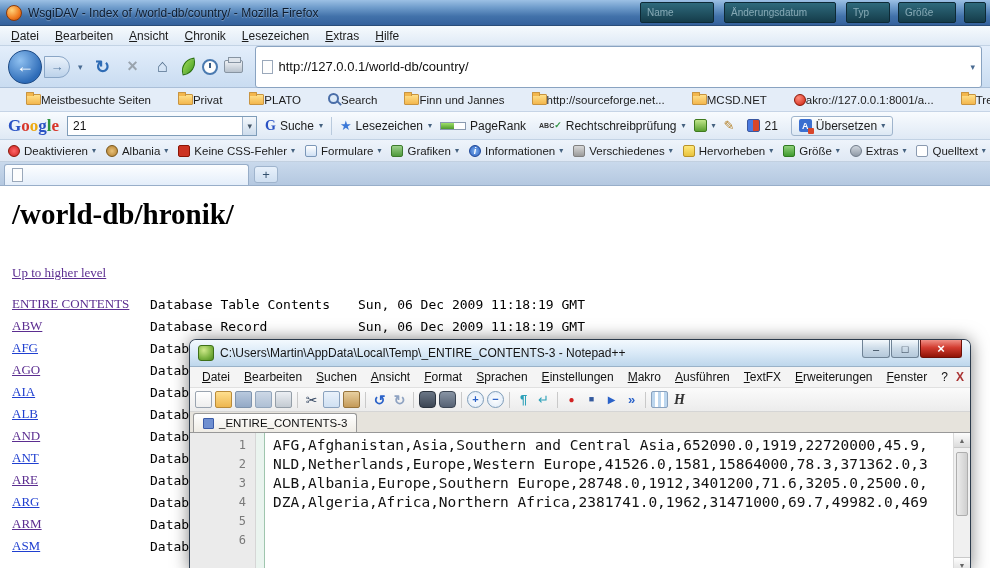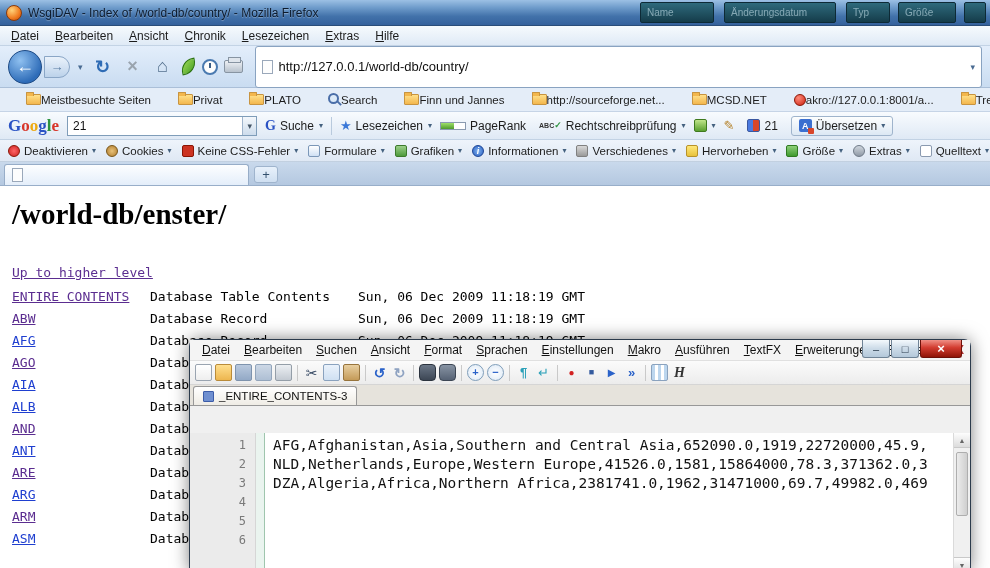--- a/index.html
+++ b/index.html
@@ -120,25 +120,25 @@
     border-radius:3px 3px 0 0;display:flex;align-items:center;gap:5px;padding:0 7px;font-size:11.5px;color:#1c1c1c;white-space:nowrap;overflow:hidden;}
   .newtab{width:24px;height:17px;margin:0 0 2px 5px;background:linear-gradient(#e8f1fb,#cfdff1);
     border:1px solid #9fb4cd;border-radius:3px;display:flex;align-items:center;justify-content:center;
     font-size:13px;color:#33506e;}
 
   
   .page{position:absolute;top:186px;left:0;width:990px;height:382px;background:#fff;overflow:hidden;}
   .pagehead{margin:12px 0 0 12px;font-family:"Liberation Serif",serif;font-size:29px;font-weight:bold;color:#000;}
   .uplink-wrap{margin:34px 0 0 12px;font-family:"DejaVu Sans Mono","Liberation Mono",monospace;font-size:13px;}
   .listing{margin-top:9px;}
-  .frow{height:22px;display:flex;align-items:flex-start;font-family:"DejaVu Sans Mono","Liberation Mono",monospace;font-size:13px;color:#000;}
+  .frow{height:22px;display:flex;align-items:flex-end;font-family:"DejaVu Sans Mono","Liberation Mono",monospace;font-size:13px;color:#000;}
   .frow .c1{width:138px;margin-left:12px;flex:none;overflow:hidden;}
   .frow .c2{width:208px;flex:none;}
   .frow .c3{flex:none;}
-  a{cursor:pointer;}
+  a{cursor:pointer;font-family:Liberation Serif, serif;}
   .frow a, .uplink-wrap a{text-decoration:underline;}
   .visited{color:#5b2d90;}
   .link{color:#1f3fd0;}
 
   
   .npp{position:absolute;left:190px;top:340px;width:780px;height:232px;z-index:10;
     border-radius:6px 6px 0 0;background:#f0f0f0;
     box-shadow:0 0 18px rgba(0,0,0,.55), 0 0 0 1px #3c5068;}
   .npp-title{height:27px;border-radius:6px 6px 0 0;border-bottom:1px solid #9ab2c8;
     background:linear-gradient(#f3f9fe 0%,#dcebf8 45%,#bed7ec 100%);
@@ -333,21 +333,21 @@
     </span>
 </div>
 
 <div class="webdevbar">
   <span class="wd">
       <span class="wico wi-disable"></span>
       <span>Deaktivieren</span>
     </span>
   <span class="wd">
       <span class="wico wi-cookie"></span>
-      <span>Cookies</span>
+      <span>Albania</span>
     </span>
   <span class="wd">
       <span class="wico wi-css"></span>
       <span>Keine CSS-Fehler</span>
     </span>
   <span class="wd">
       <span class="wico wi-form"></span>
       <span>Formulare</span>
     </span>
   <span class="wd">
@@ -381,21 +381,21 @@
 </div>
 
 <div class="tabbar">
   <span class="fftab">
       <span class="page-ico"></span>
     </span>
   <span class="newtab">+</span>
 </div>
 
 <div class="page">
-  <h1 class="pagehead">/world-db/enster/</h1>
+  <h1 class="pagehead">/world-db/hronik/</h1>
   <div class="uplink-wrap"><a class="visited">Up to higher level</a></div>
   <div class="listing">
     <div class="frow">
         <span class="c1"><a class="visited">ENTIRE CONTENTS</a></span>
         <span class="c2">Database Table Contents</span>
         <span class="c3">Sun, 06 Dec 2009 11:18:19 GMT</span>
       </div>
     <div class="frow">
         <span class="c1"><a class="visited">ABW</a></span>
         <span class="c2">Database Record</span>
@@ -448,20 +448,24 @@
       </div>
     <div class="frow">
         <span class="c1"><a class="link">ASM</a></span>
         <span class="c2">Database Record</span>
         <span class="c3">Sun, 06 Dec 2009 11:18:19 GMT</span>
       </div>
   </div>
 </div>
 
 <div class="npp">
+  <div class="npp-title">
+    <span class="npp-ico"></span>
+    <span class="t">C:\Users\Martin\AppData\Local\Temp\_ENTIRE_CONTENTS-3 - Notepad++</span>
+  </div>
   <div class="winbtns">
     <span class="wb min">–</span>
     <span class="wb max">□</span>
     <span class="wb close">×</span>
   </div>
   <div class="npp-menu">
     <span class="mi"><u>D</u>atei</span>
     <span class="mi"><u>B</u>earbeiten</span>
     <span class="mi"><u>S</u>uchen</span>
     <span class="mi"><u>A</u>nsicht</span>
@@ -519,20 +523,21 @@
       <div>2</div>
       <div>3</div>
       <div>4</div>
       <div>5</div>
       <div>6</div>
     </div>
     <div class="fold"></div>
     <div class="code">
       <div class="codeline">AFG,Afghanistan,Asia,Southern and Central Asia,652090.0,1919,22720000,45.9,</div>
       <div class="codeline">NLD,Netherlands,Europe,Western Europe,41526.0,1581,15864000,78.3,371362.0,3</div>
+      <div class="codeline">ALB,Albania,Europe,Southern Europe,28748.0,1912,3401200,71.6,3205.0,2500.0,</div>
       <div class="codeline">DZA,Algeria,Africa,Northern Africa,2381741.0,1962,31471000,69.7,49982.0,469</div>
     </div>
     <div class="vscroll">
       <div class="varrow">▲</div>
       <div class="thumb"></div>
       <div class="varrow dn">▼</div>
     </div>
   </div>
 </div>
 

